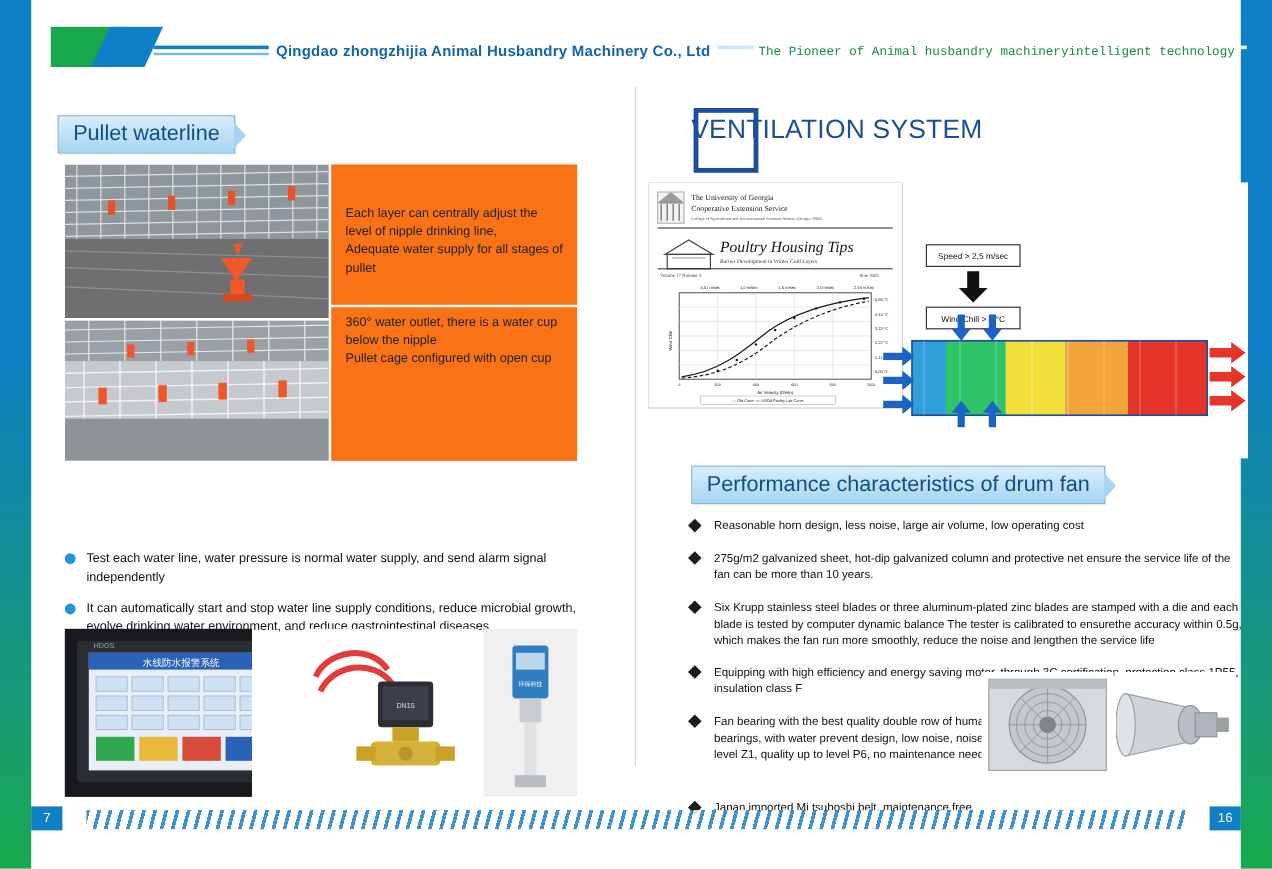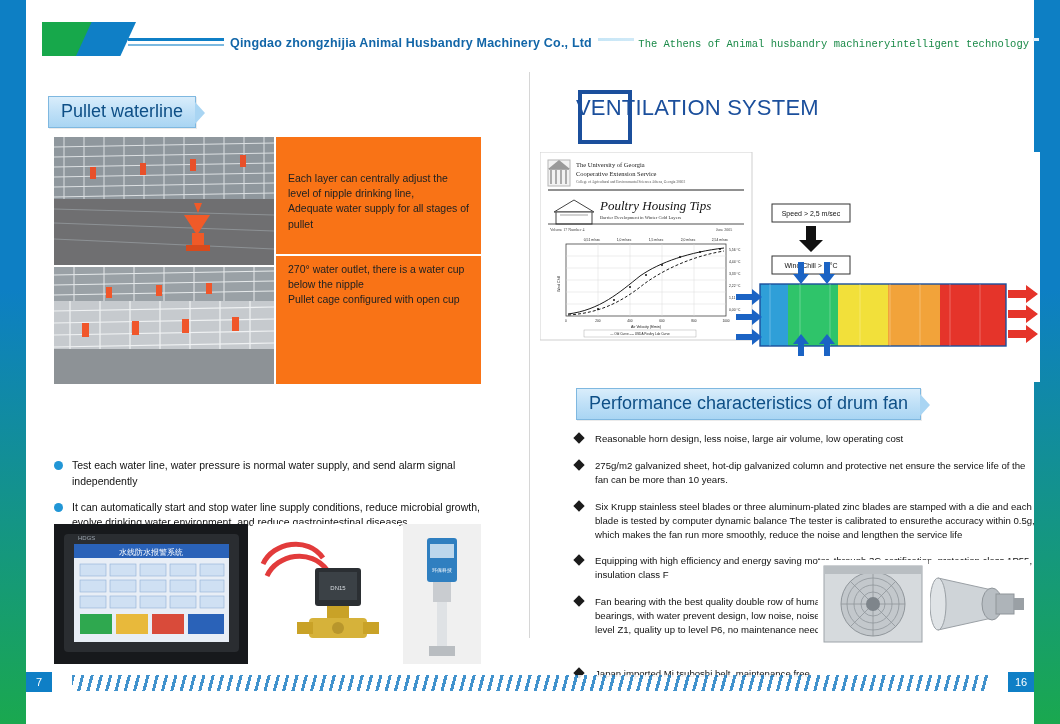--- a/index.html
+++ b/index.html
@@ -131,21 +131,21 @@
 
   <div class="vbar left"></div>
   <div class="vbar right"></div>
 
   <div class="header">
     <div class="hdr-green"></div>
     <div class="hdr-blue"></div>
     <div class="hdr-line"></div>
     <div class="hdr-line2"></div>
     <div class="company">Qingdao zhongzhijia Animal Husbandry Machinery Co., Ltd</div>
-    <div class="slogan">The Athens of Animal husbandry machineryintelligent technology</div>
+    <div class="slogan">The Pioneer of Animal husbandry machineryintelligent technology</div>
   </div>
 
   <div class="divider"></div>
 
   <div class="ribbon" style="left:48px;top:96px;">
     <span>Pullet waterline</span>
   </div>
 
   <div class="photo" style="left:54px;top:137px;width:220px;height:128px;">
     <svg width="220" height="128" viewBox="0 0 220 128">
@@ -230,37 +230,37 @@
         <rect x="152" y="16" width="6" height="11"></rect>
       </g>
     </svg>
   </div>
 
   <div class="cap-box" style="left:276px;top:137px;width:205px;height:117px;">
     <div style="top:34px;white-space:pre-line;">Each layer can centrally adjust the level of nipple drinking line,
 Adequate water supply for all stages of pullet</div>
   </div>
   <div class="cap-box" style="left:276px;top:256px;width:205px;height:128px;">
-    <div style="top:6px;white-space:pre-line;">270° water outlet, there is a water cup below the nipple
+    <div style="top:6px;white-space:pre-line;">360° water outlet, there is a water cup below the nipple
 Pullet cage configured with open cup</div>
   </div>
 
 
   <div class="bullets" style="left:54px;top:458px;width:440px;">
     <div class="bullet-row">
       <span class="bullet-dot"></span>
       <span>Test each water line, water pressure is normal water supply, and send alarm signal independently</span>
     </div>
     <div class="bullet-row">
       <span class="bullet-dot"></span>
       <span>It can automatically start and stop water line supply conditions, reduce microbial growth, evolve  drinking  water environment, and reduce gastrointestinal diseases</span>
     </div>
   </div>
 
-  <div class="photo" style="left:54px;top:524px;width:194px;height:140px;background:#1d1f22;">
+  <div class="photo" style="left:54px;top:524px;width:156px;height:140px;background:#1d1f22;">
     <svg width="195" height="140" viewBox="0 0 195 140">
       <rect width="195" height="140" fill="#17191c"></rect>
       <rect x="10" y="10" width="175" height="118" rx="4" fill="#2a2d31"></rect>
       <rect x="20" y="20" width="155" height="98" fill="#e8eef6"></rect>
       <rect x="20" y="20" width="155" height="14" fill="#2a62b8"></rect>
       <text x="97" y="31" font-size="8" fill="#fff" text-anchor="middle" font-family="sans-serif">水线防水报警系统</text>
       <g fill="#cfe0f3" stroke="#8fb0d6" stroke-width=".6">
         <rect x="26" y="40" width="26" height="12"></rect>
           <rect x="56" y="40" width="26" height="12"></rect>
         <rect x="86" y="40" width="26" height="12"></rect>

